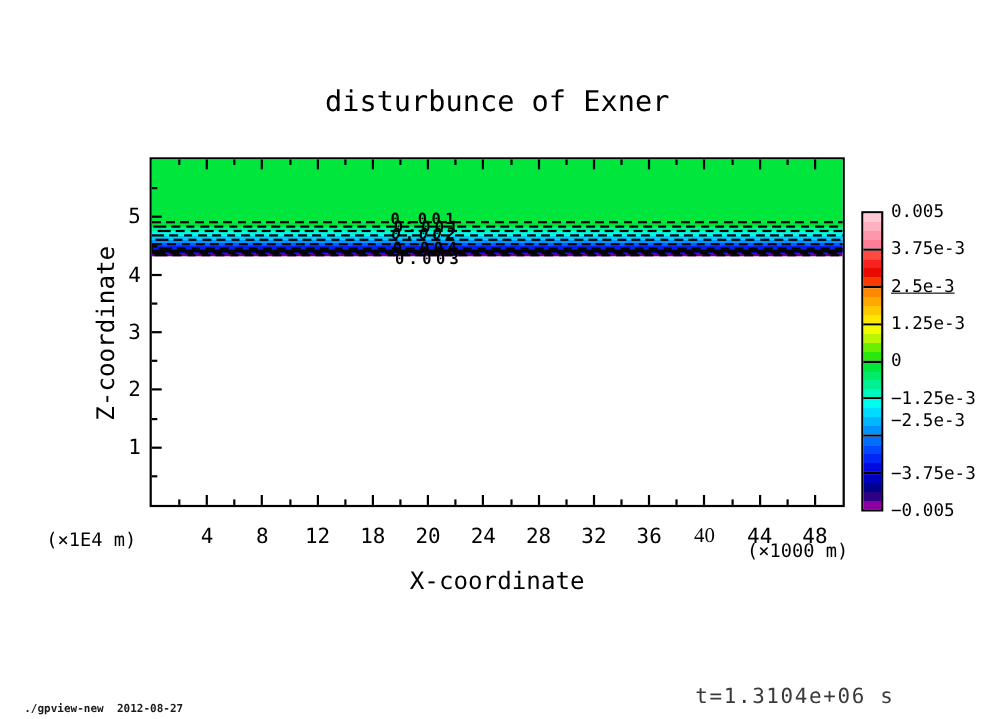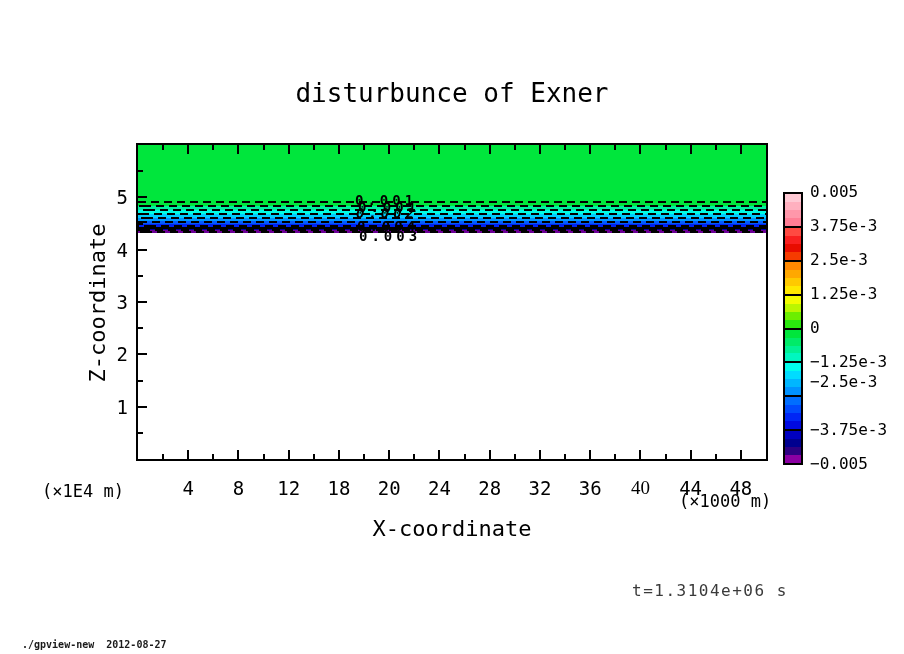--- a/index.html
+++ b/index.html
@@ -26,21 +26,21 @@
         font-size:22px;white-space:pre;}
   .yunit{position:absolute;left:42px;top:481px;font-size:17px;white-space:pre;}
   .xlab{position:absolute;left:0;right:0;top:516px;text-align:center;font-size:22px;}
   .xunit{position:absolute;left:679px;top:491px;font-size:17px;white-space:pre;}
   .cbar{position:absolute;left:783px;top:192px;width:20px;height:273px;
         border:2px solid #000;box-sizing:border-box;display:flex;flex-direction:column;}
   .cbar .seg{flex:1 1 0;border-bottom:2px solid #000;}
   .cbar .seg:last-child{border-bottom:none;}
   .cbarlabel{position:absolute;left:810px;font-size:16px;height:18px;line-height:18px;white-space:pre;}
   .ci{position:absolute;left:0;right:0;top:566px;text-align:center;font-size:18px;white-space:pre;}
-  .time{position:absolute;left:632px;top:581px;font-size:16px;letter-spacing:1.5px;color:#3a3a3a;white-space:pre;}
+  .time{position:absolute;left:632px;top:622px;font-size:19px;letter-spacing:1.5px;color:#3a3a3a;white-space:pre;}
   .fl{position:absolute;left:22px;top:639px;font-size:10px;font-weight:700;color:#1a1a1a;white-space:pre;}
   .fr{position:absolute;right:42px;top:639px;font-size:9.5px;font-weight:700;color:#1a1a1a;white-space:pre;}
 </style>
 </head>
 <body>
 
 <div class="canvas">
 
   <div class="title">disturbunce of Exner</div>
 
@@ -157,20 +157,20 @@
     <div class="xticklabel" style="left: 620.4px; font-family: Liberation Serif, serif;">40</div>
     <div class="xticklabel" style="left: 670.64px;">44</div>
     <div class="xticklabel" style="left: 720.88px;">48</div>
     <div class="yticklabel" style="top: 396.667px;">1</div>
     <div class="yticklabel" style="top: 344.333px;">2</div>
     <div class="yticklabel" style="top: 292px;">3</div>
     <div class="yticklabel" style="top: 239.667px;">4</div>
     <div class="yticklabel" style="top: 187.333px;">5</div>
     <div class="cbarlabel" style="top: 183px;">0.005</div>
     <div class="cbarlabel" style="top: 217px;">3.75e-3</div>
-    <div class="cbarlabel" style="top: 251px;">2.5e-3</div>
+    <div class="cbarlabel" style="top: 251px; text-decoration: underline;">2.5e-3</div>
     <div class="cbarlabel" style="top: 285px;">1.25e-3</div>
     <div class="cbarlabel" style="top: 319px;">0</div>
     <div class="cbarlabel" style="top: 353px;">−1.25e-3</div>
     <div class="cbarlabel" style="top: 373px; text-align: center;">−2.5e-3</div>
     <div class="cbarlabel" style="top: 421px;">−3.75e-3</div>
     <div class="cbarlabel" style="top: 455px;">−0.005</div>
   </div>
 
 </body></html>

